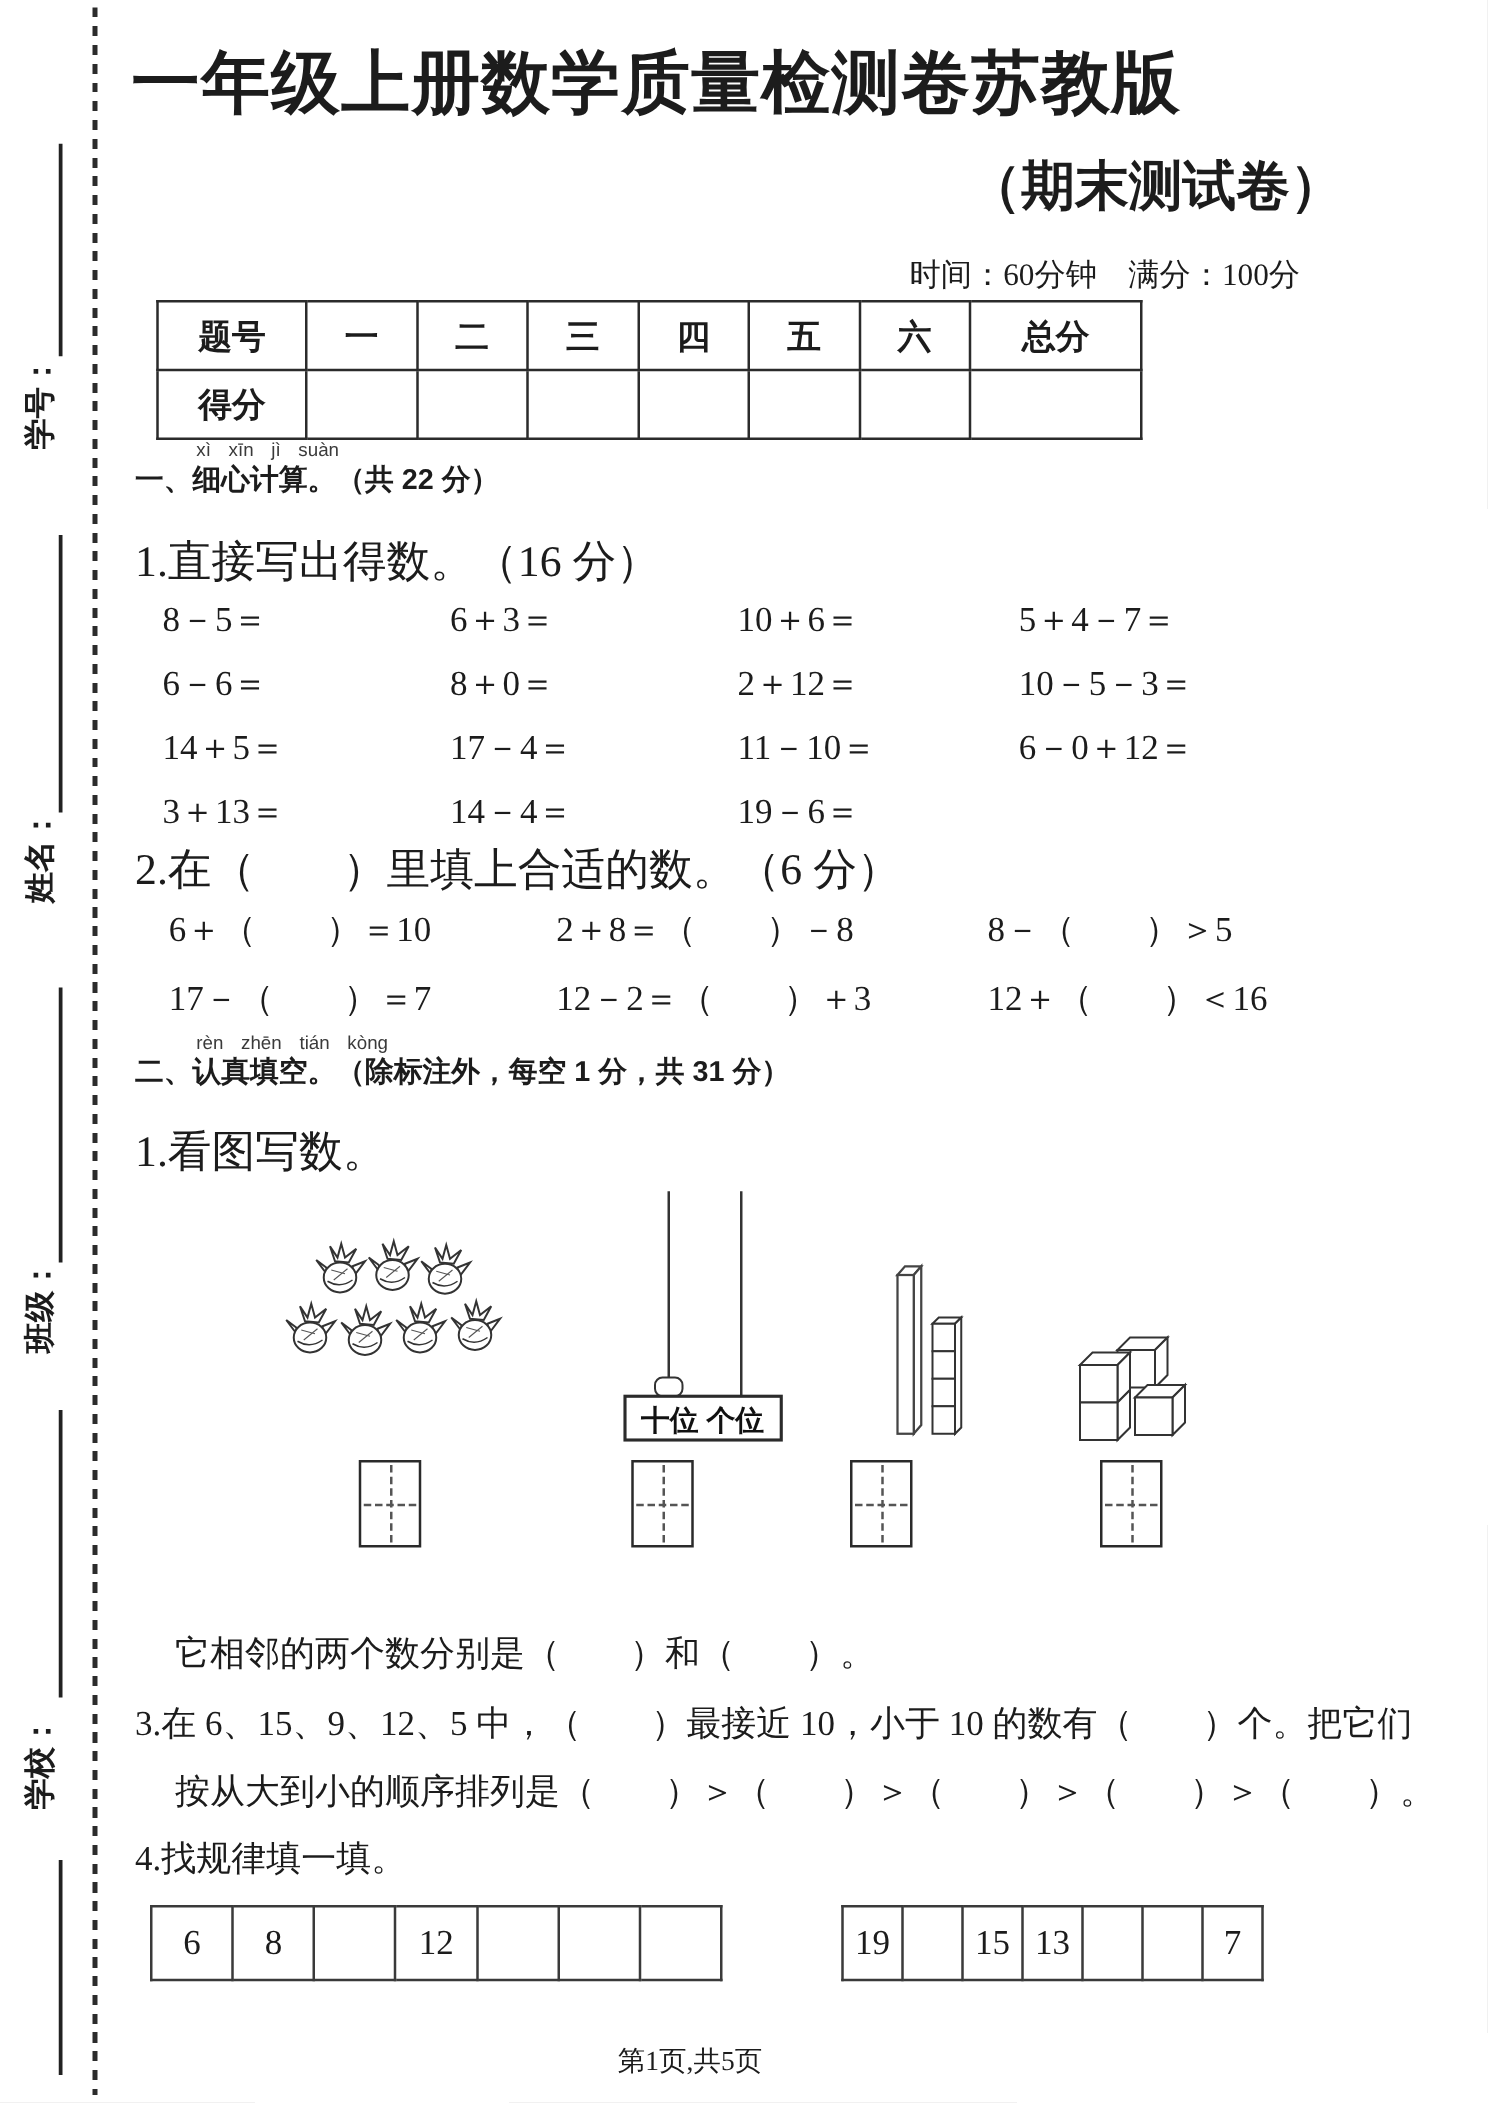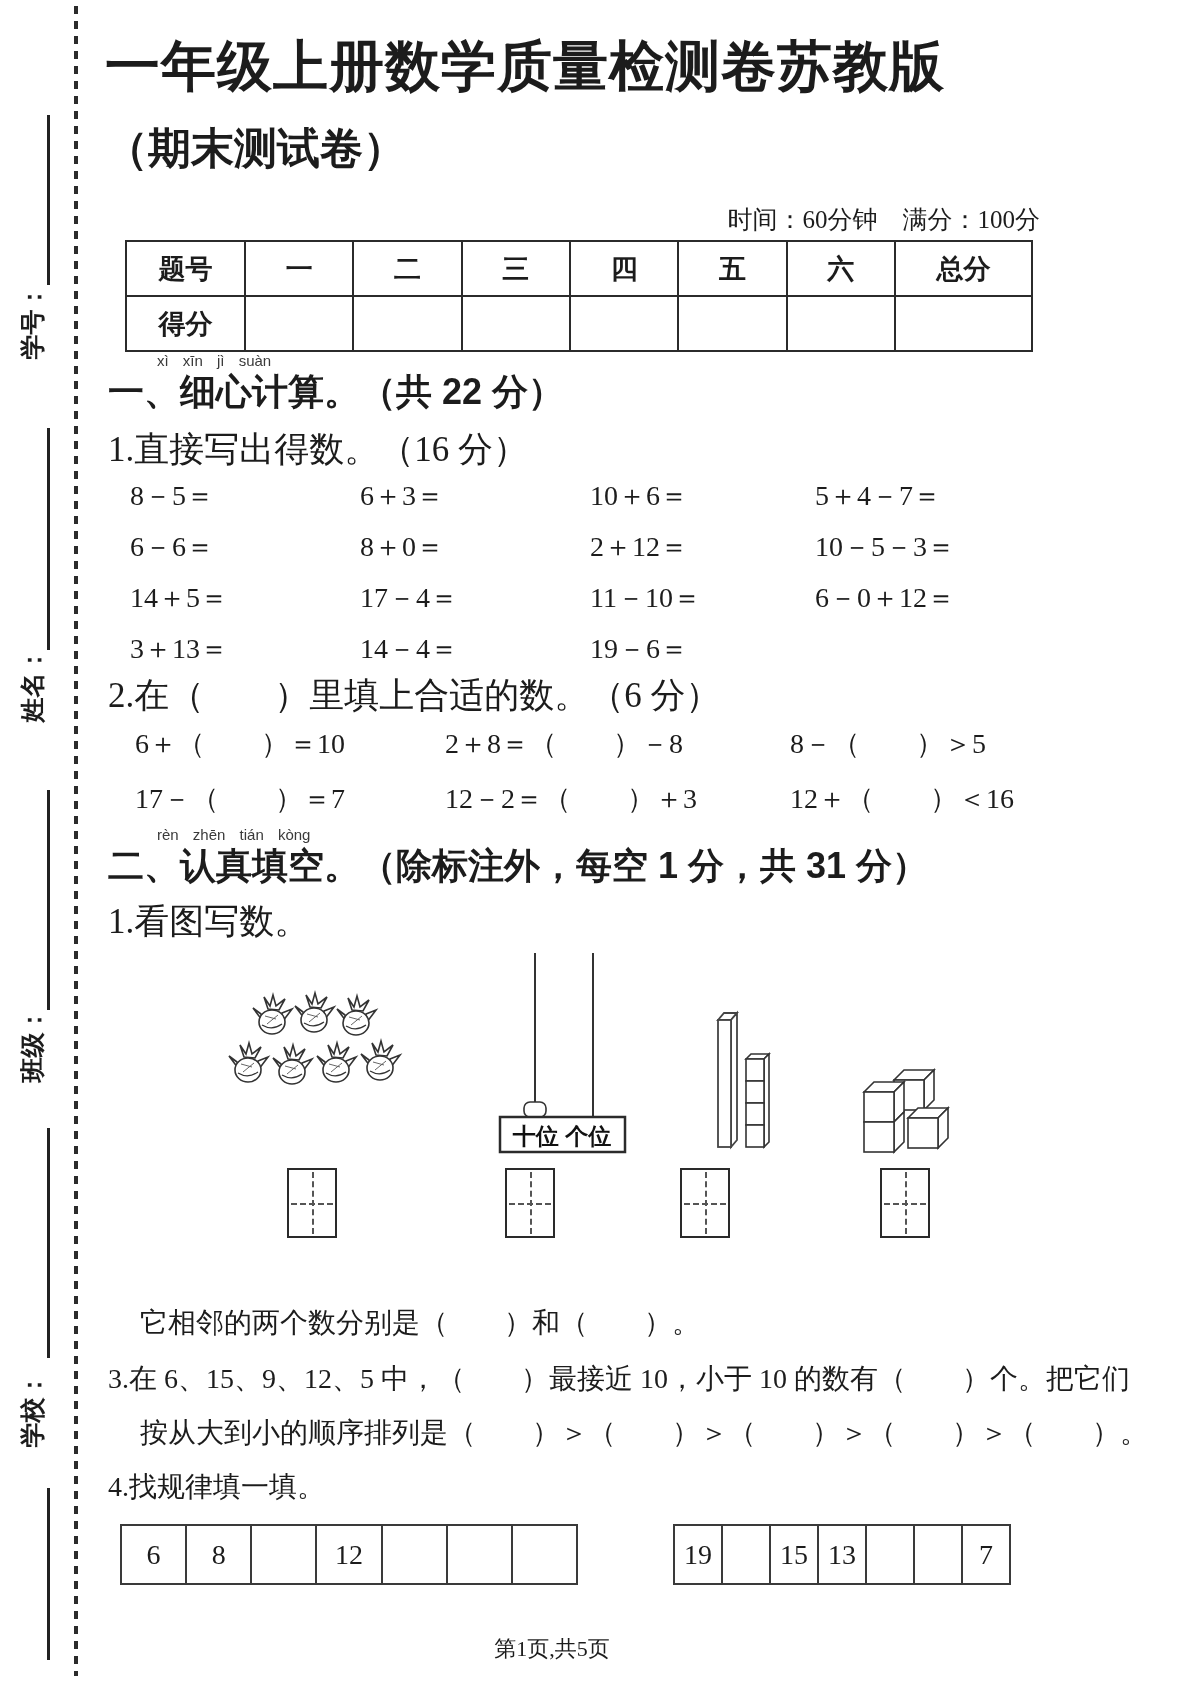--- a/index.html
+++ b/index.html
@@ -22,38 +22,38 @@
   .side-label{
     position:absolute;left:-14px;width:92px;height:30px;
     transform:rotate(-90deg);
     font-family:"Liberation Sans","DejaVu Sans",sans-serif;
     font-weight:600;font-size:25px;text-align:center;line-height:30px;
     white-space:nowrap;
   }
   
   .title{left:105px;top:30px;width:970px;text-align:left;
     font-size:55px;font-weight:bold;letter-spacing:1px;}
-  .subtitle{left:105px;top:120px;width:970px;text-align:left;
+  .subtitle{left:105px;top:120px;width:970px;text-align:right;
     font-size:43px;font-weight:bold;}
   .meta{left:100px;top:203px;width:940px;text-align:right;font-size:25px;}
   
   table{border-collapse:collapse;}
-  .score-table{position:absolute;left:125px;top:240px;width:908px;table-layout:fixed;}
+  .score-table{position:absolute;left:125px;top:240px;width:789px;table-layout:fixed;}
   .score-table td,.score-table th{
     border:2.5px solid #2b2b2b;height:51px;text-align:center;
     font-size:27px;font-weight:bold;
     font-family:"Liberation Sans","DejaVu Sans",sans-serif;
   }
   .score-table .c0{width:115px;}
   .score-table .clast{width:133px;}
   
   .pinyin{font-family:"Liberation Sans","DejaVu Sans",sans-serif;
     font-size:15px;color:#3a3a3a;word-spacing:10px;}
   .sec-title{font-family:"Liberation Sans","DejaVu Sans",sans-serif;
-    font-weight:bold;font-size:36px;}
+    font-weight:bold;font-size:23px;}
   .q-label{font-size:35px;}
   .eq{font-size:28px;white-space:nowrap;}
   .grid1{left:130px;top:470px;width:920px;display:grid;
     grid-template-columns:230px 230px 225px 1fr;grid-auto-rows:51px;align-items:center;}
   .grid2{left:135px;top:716px;width:920px;display:grid;
     grid-template-columns:310px 345px 1fr;grid-auto-rows:55px;align-items:center;}
   .ptext{font-size:28px;white-space:nowrap;}
   
   .tian{position:absolute;width:46px;height:66px;border:2.5px solid #2a2a2a;background:#fff;}
   .tian .tv{position:absolute;left:50%;top:2px;bottom:2px;border-left:2px dashed #555;}

